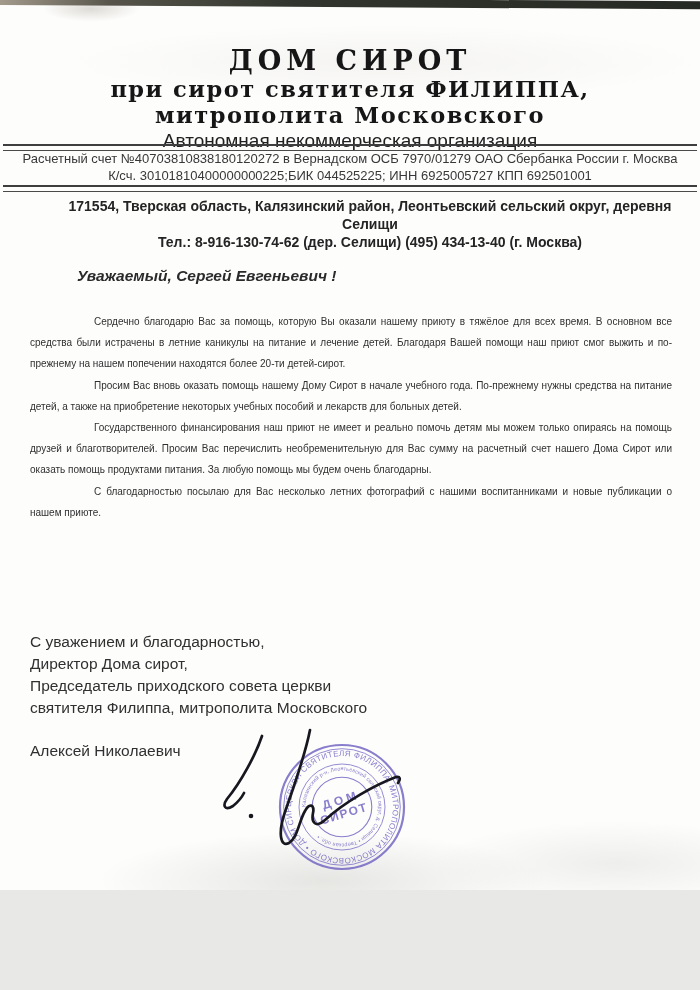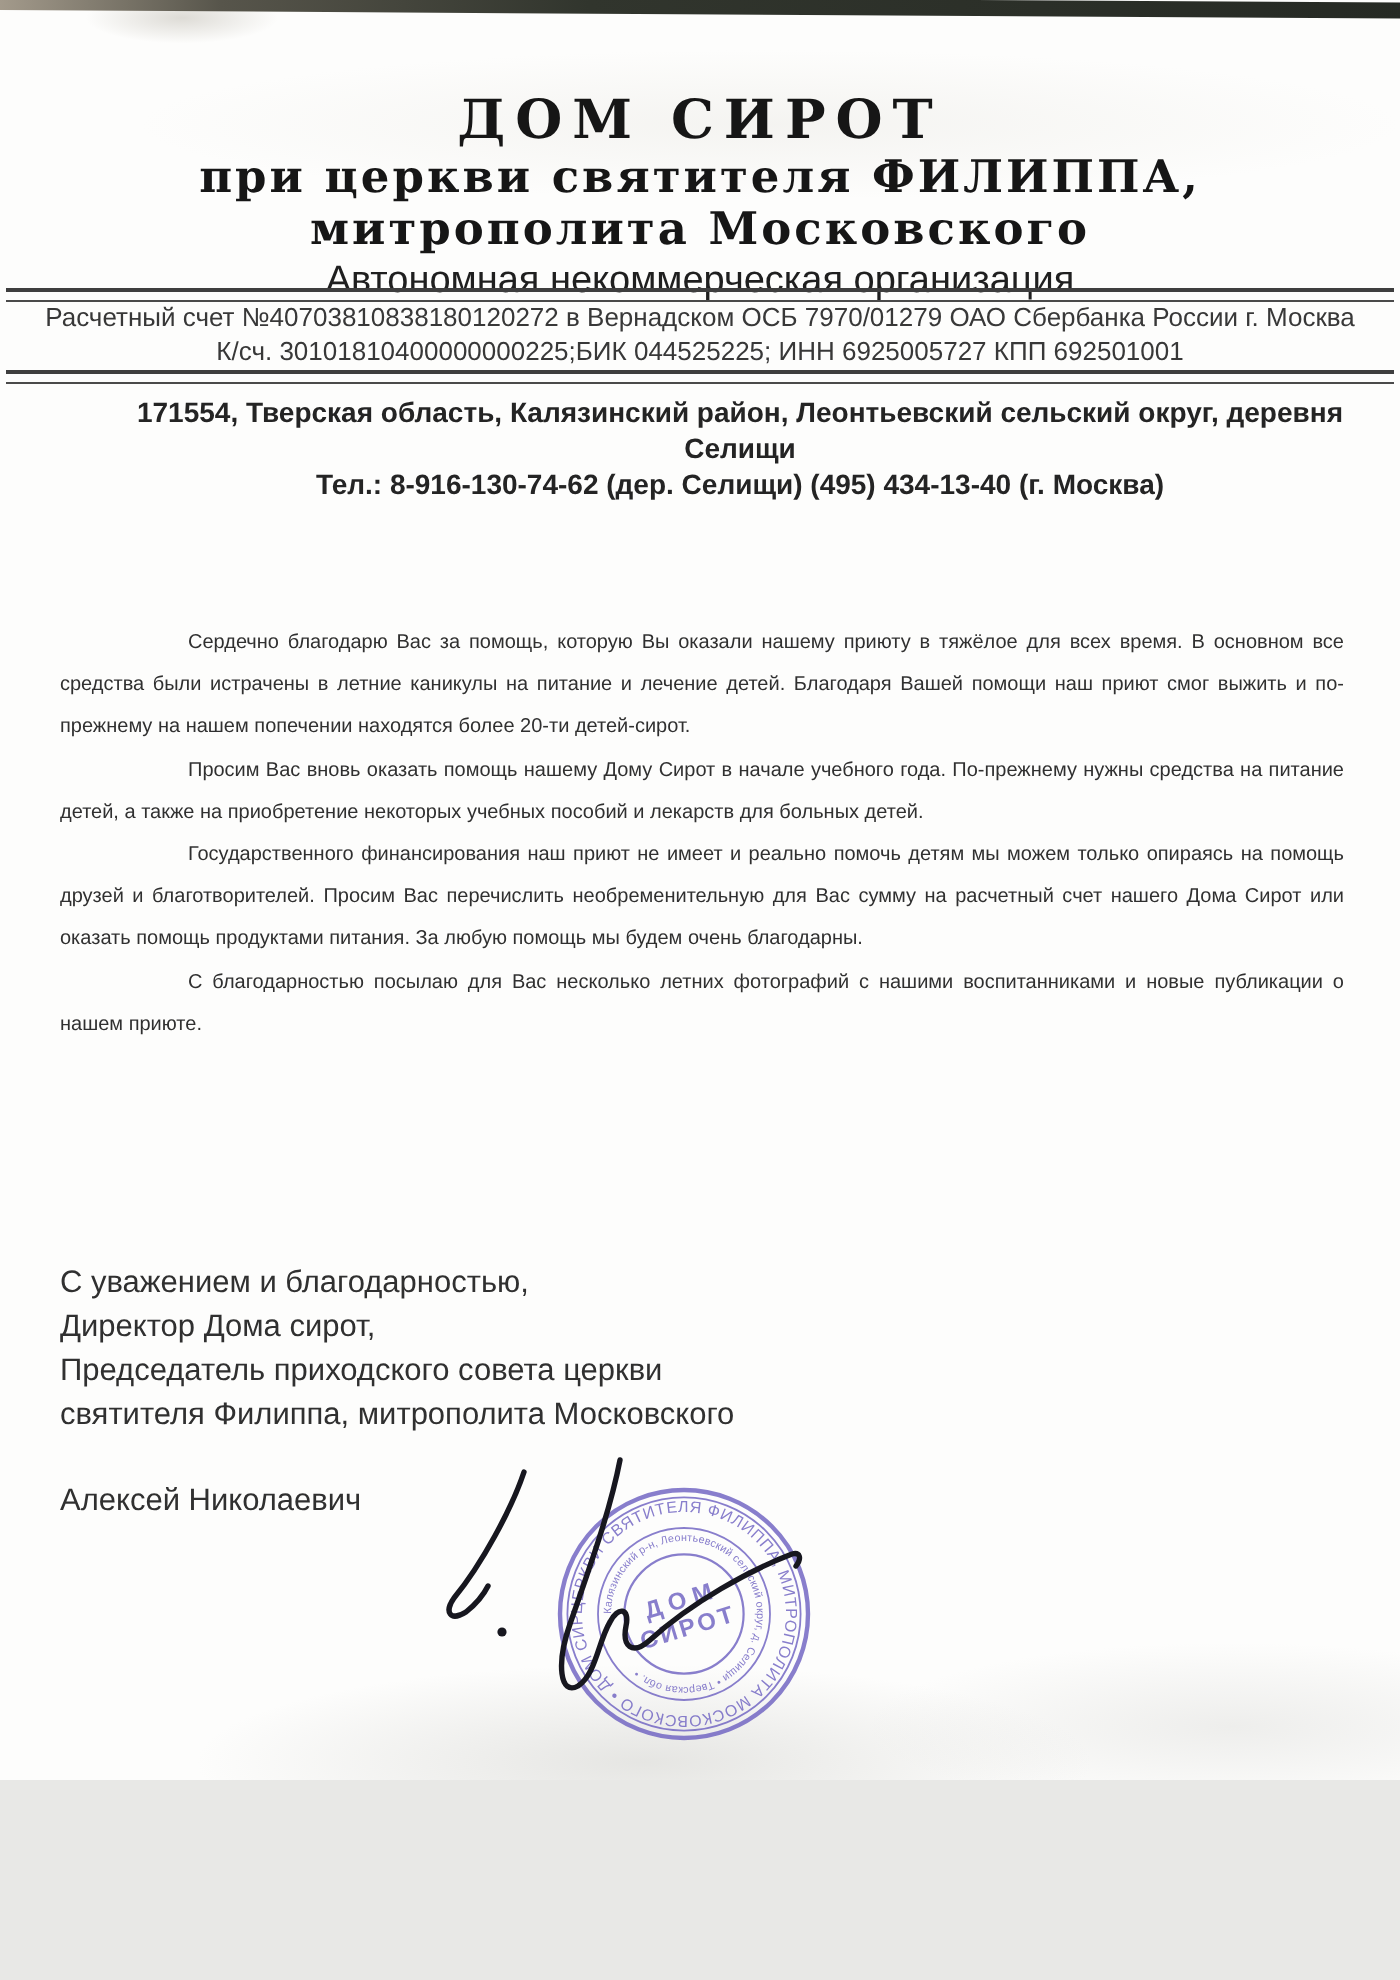--- a/index.html
+++ b/index.html
@@ -41,37 +41,38 @@
   .sig{position:absolute;left:215px;top:716px;width:200px;height:162px;}
 </style>
 </head>
 <body>
 
 <div class="paper">
   <div class="scan-strip"></div>
 
   <div class="abs head">
     <div class="org-name">ДОМ СИРОТ</div>
-    <div class="org-sub">при церкви святителя ФИЛИППА,</div>
+    <div class="org-sub">при сирот святителя ФИЛИППА,</div>
     <div class="org-sub">митрополита Московского</div>
     <div class="org-type">Автономная некоммерческая организация</div>
   </div>
 
   <div class="drule rule1"></div>
   <div class="abs bank">
     <div>Расчетный счет №40703810838180120272 в Вернадском ОСБ 7970/01279 ОАО Сбербанка России г. Москва</div>
     <div>К/сч. 30101810400000000225;БИК 044525225; ИНН 6925005727 КПП 692501001</div>
   </div>
   <div class="drule rule2"></div>
 
   <div class="abs contact">
     <div>171554, Тверская область, Калязинский район, Леонтьевский сельский округ, деревня Селищи</div>
     <div>Тел.: 8-916-130-74-62 (дер. Селищи) (495) 434-13-40 (г. Москва)</div>
   </div>
 
+  <div class="abs salutation">Уважаемый, Сергей Евгеньевич !</div>
 
   <div class="abs body-text">
     <p>Сердечно благодарю Вас за помощь, которую Вы оказали нашему приюту в тяжёлое для всех время. В основном все средства были истрачены в летние каникулы на питание и лечение детей. Благодаря Вашей помощи наш приют смог выжить и по-прежнему на нашем попечении находятся более 20-ти детей-сирот.</p>
     <p>Просим Вас вновь оказать помощь нашему Дому Сирот в начале учебного года. По-прежнему нужны средства на питание детей, а также на приобретение некоторых учебных пособий и лекарств для больных детей.</p>
     <p>Государственного финансирования наш приют не имеет и реально помочь детям мы можем только опираясь на помощь друзей и благотворителей. Просим Вас перечислить необременительную для Вас сумму на расчетный счет нашего Дома Сирот или оказать помощь продуктами питания. За любую помощь мы будем очень благодарны.</p>
     <p>С благодарностью посылаю для Вас несколько летних фотографий с нашими воспитанниками и новые публикации о нашем приюте.</p>
   </div>
 
   <div class="abs closing">
     <div>С уважением и благодарностью,</div>

